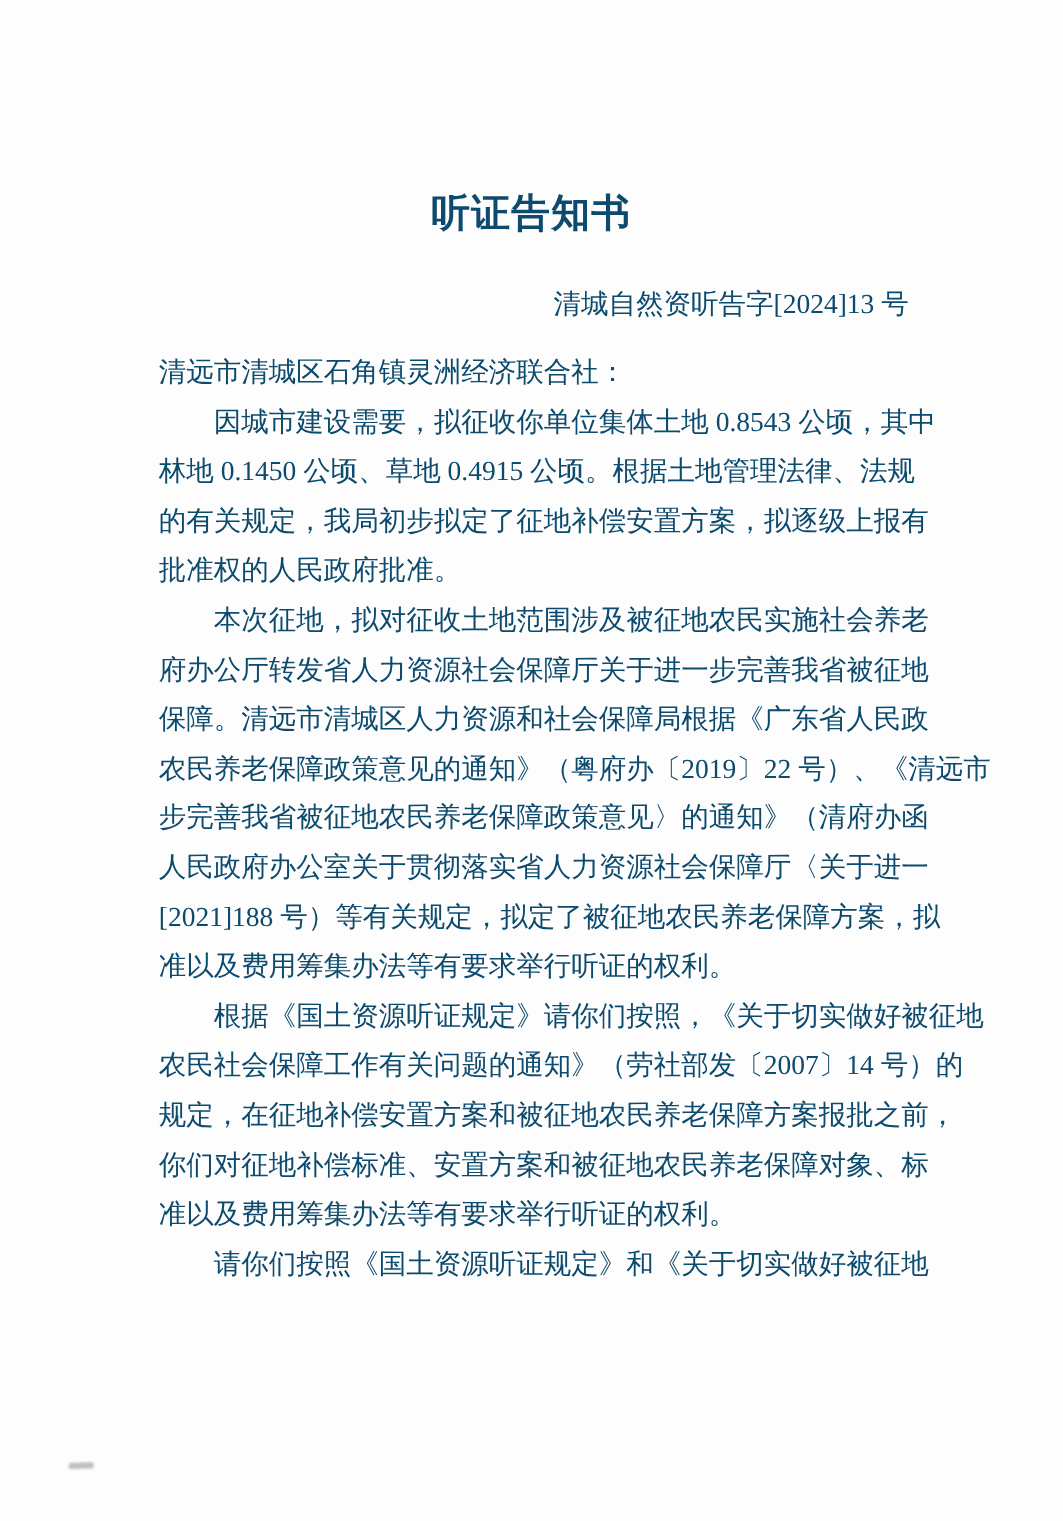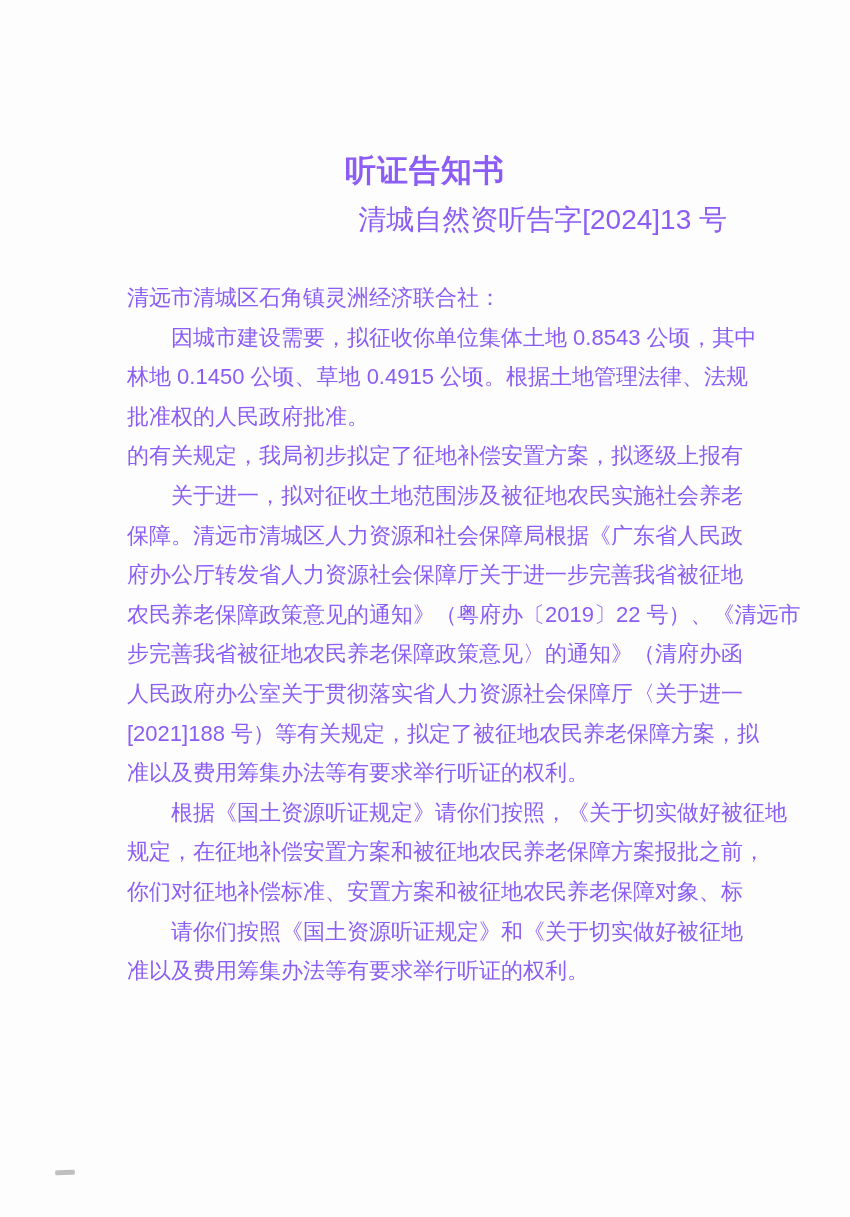--- a/index.html
+++ b/index.html
@@ -6,40 +6,40 @@
     margin: 0;
     padding: 0;
     background: #ffffff;
   }
   .page {
     position: relative;
     width: 850px;
     height: 1217px;
     background: #fdfdfd;
     overflow: hidden;
-    font-family: Liberation Sans, sans-serif;
-    color: #8b5cf6;
+    font-family: Liberation Serif, serif;
+    color: #0c4a6e;
   }
   .doc-title {
     position: absolute;
     top: 150px;
     left: 0;
     width: 100%;
     text-align: center;
     font-size: 31px;
     line-height: 42px;
     font-weight: 700;
     letter-spacing: 1px;
     margin: 0;
   }
   .doc-number {
     position: absolute;
-    top: 205px;
+    top: 228px;
     right: 123px;
-    font-size: 28px;
+    font-size: 22px;
     line-height: 30px;
     white-space: nowrap;
   }
   .doc-body {
     position: absolute;
     top: 278px;
     left: 127px;
     width: 600px;
     font-size: 22px;
     line-height: 39.6px;
@@ -71,31 +71,32 @@
 <body>
 
 <div class="page">
   <h1 class="doc-title">听证告知书</h1>
   <div class="doc-number">清城自然资听告字[2024]13 号</div>
   <div class="doc-body">
     <div class="line para-end">清远市清城区石角镇灵洲经济联合社：</div>
     <div id="paragraphs-container">
         <div class="line">　　因城市建设需要，拟征收你单位集体土地 0.8543 公顷，其中</div>
         <div class="line">林地 0.1450 公顷、草地 0.4915 公顷。根据土地管理法律、法规</div>
+        <div class="line">的有关规定，我局初步拟定了征地补偿安置方案，拟逐级上报有</div>
         <div class="line para-end">批准权的人民政府批准。</div>
-        <div class="line">的有关规定，我局初步拟定了征地补偿安置方案，拟逐级上报有</div>
-        <div class="line">　　关于进一，拟对征收土地范围涉及被征地农民实施社会养老</div>
+        <div class="line">　　本次征地，拟对征收土地范围涉及被征地农民实施社会养老</div>
+        <div class="line">府办公厅转发省人力资源社会保障厅关于进一步完善我省被征地</div>
         <div class="line">保障。清远市清城区人力资源和社会保障局根据《广东省人民政</div>
-        <div class="line">府办公厅转发省人力资源社会保障厅关于进一步完善我省被征地</div>
         <div class="line">农民养老保障政策意见的通知》（粤府办〔2019〕22 号）、《清远市</div>
         <div class="line">步完善我省被征地农民养老保障政策意见〉的通知》（清府办函</div>
         <div class="line">人民政府办公室关于贯彻落实省人力资源社会保障厅〈关于进一</div>
         <div class="line">[2021]188 号）等有关规定，拟定了被征地农民养老保障方案，拟</div>
         <div class="line para-end">准以及费用筹集办法等有要求举行听证的权利。</div>
         <div class="line">　　根据《国土资源听证规定》请你们按照，《关于切实做好被征地</div>
+        <div class="line">农民社会保障工作有关问题的通知》（劳社部发〔2007〕14 号）的</div>
         <div class="line">规定，在征地补偿安置方案和被征地农民养老保障方案报批之前，</div>
         <div class="line">你们对征地补偿标准、安置方案和被征地农民养老保障对象、标</div>
+        <div class="line para-end">准以及费用筹集办法等有要求举行听证的权利。</div>
         <div class="line para-end">　　请你们按照《国土资源听证规定》和《关于切实做好被征地</div>
-        <div class="line para-end">准以及费用筹集办法等有要求举行听证的权利。</div>
       </div>
   </div>
   <div class="smudge"></div>
 </div>
 
 </body></html>

